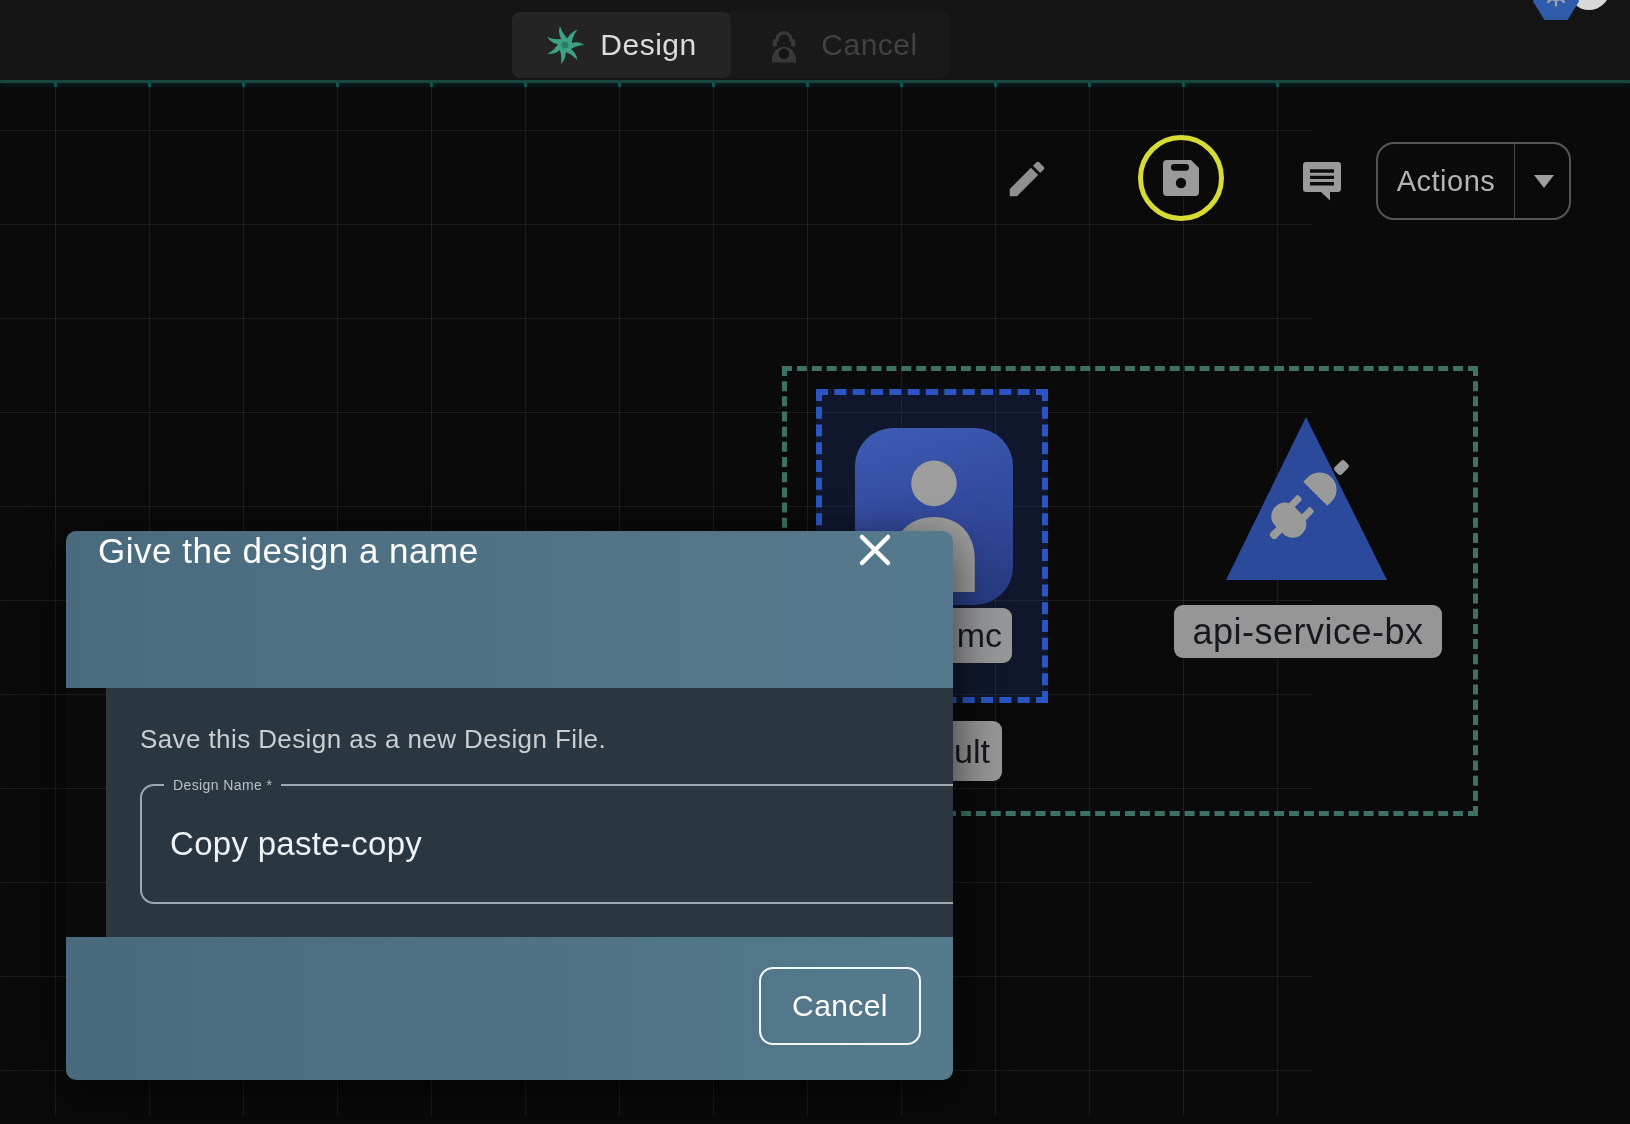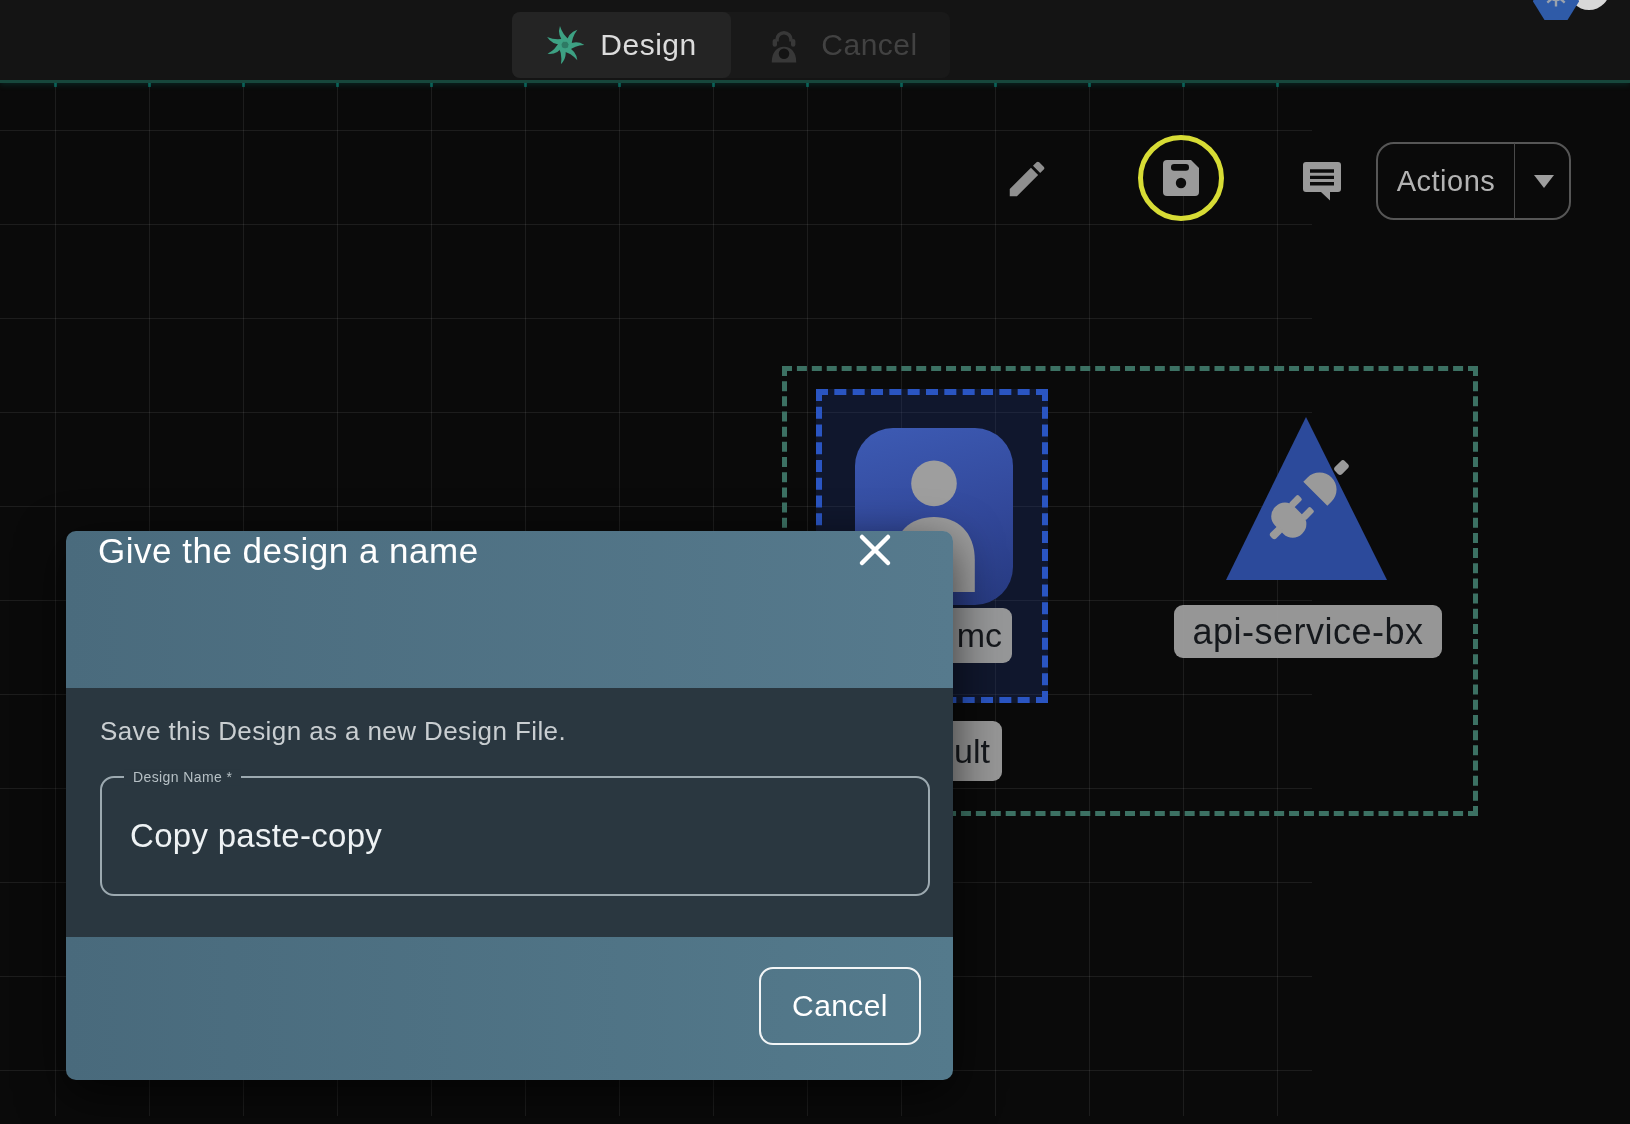--- a/index.html
+++ b/index.html
@@ -59,21 +59,21 @@
   .label-api   { left:1174px; top:527px; width:268px; height:53px; font-size:36px; justify-content:center; letter-spacing:.5px; }
   .node-triangle { position:absolute; left:1216px; top:335px; }
 
   
   .modal { position:absolute; left:66px; top:531px; width:887px; height:549px; border-radius:10px;
     box-shadow:0 14px 48px rgba(0,0,0,.65); z-index:10; overflow:hidden; display:flex; flex-direction:column; }
   .modal-header { height:157px; background:linear-gradient(90deg,#4a6b7d 0%,#567a8d 100%);
     display:flex; align-items:flex-start; justify-content:space-between; padding:0 58px 0 32px;gap:42px; }
   .modal-title { font-size:35px; color:#ffffff; letter-spacing:.5px; }
   .modal-close { background:none; border:none; cursor:pointer; width:40px; height:40px; }
-  .modal-body { height:249px; background:#2a3740; padding:28px 34px 0 34px; }
+  .modal-body { height:249px; background:#2a3740; padding:36px 34px 0 34px;margin-left:40px; }
   .modal-message { font-size:26px; color:#c9ced1; letter-spacing:.4px; }
   .field { position:relative; margin-top:29px; width:830px; height:120px;
     border:2px solid rgba(195,208,214,.75); border-radius:14px; }
   .field-label { position:absolute; left:22px; top:0; transform:translateY(-55%); background:#2a3740;
     padding:0 9px; font-size:14px; color:#b6c0c5; letter-spacing:.4px; }
   .field input { width:100%; height:100%; background:transparent; border:none; outline:none;
     color:#eef2f4; font-size:33px; padding:0 0 0 28px; font-family:"Liberation Sans", sans-serif; letter-spacing:.3px; }
   .modal-footer { flex:1; background:linear-gradient(90deg,#496a7c 0%,#547a8c 100%);
     display:flex; justify-content:flex-end; align-items:flex-start; gap:34px; padding:30px 32px 0 0; }
   .btn { border-radius:14px; font-size:30px; cursor:pointer; letter-spacing:.4px;

